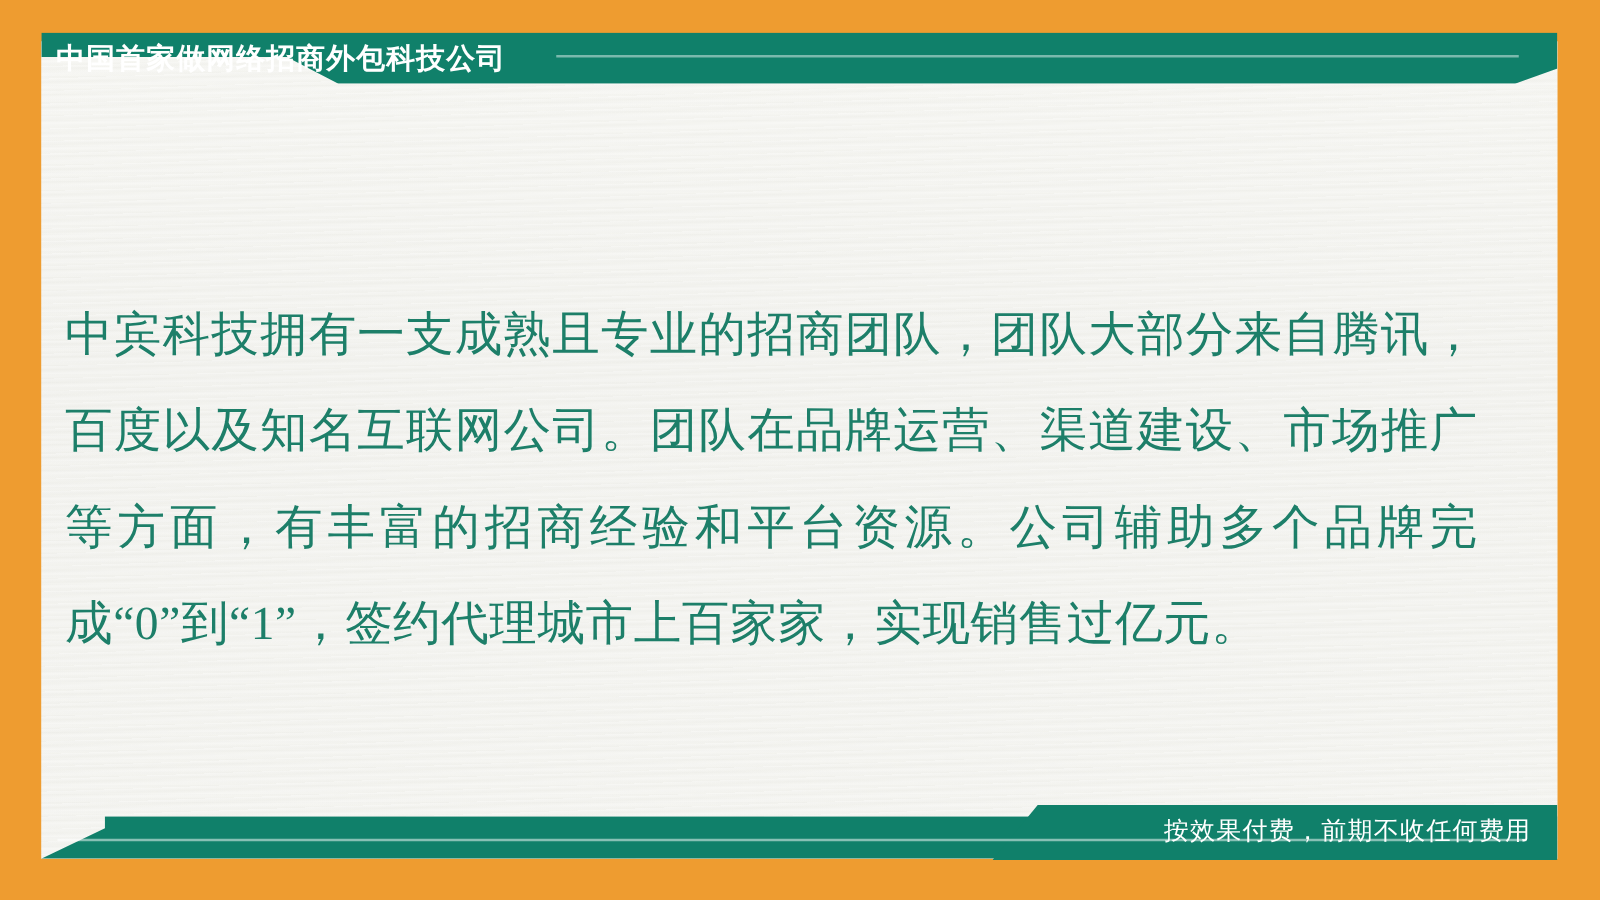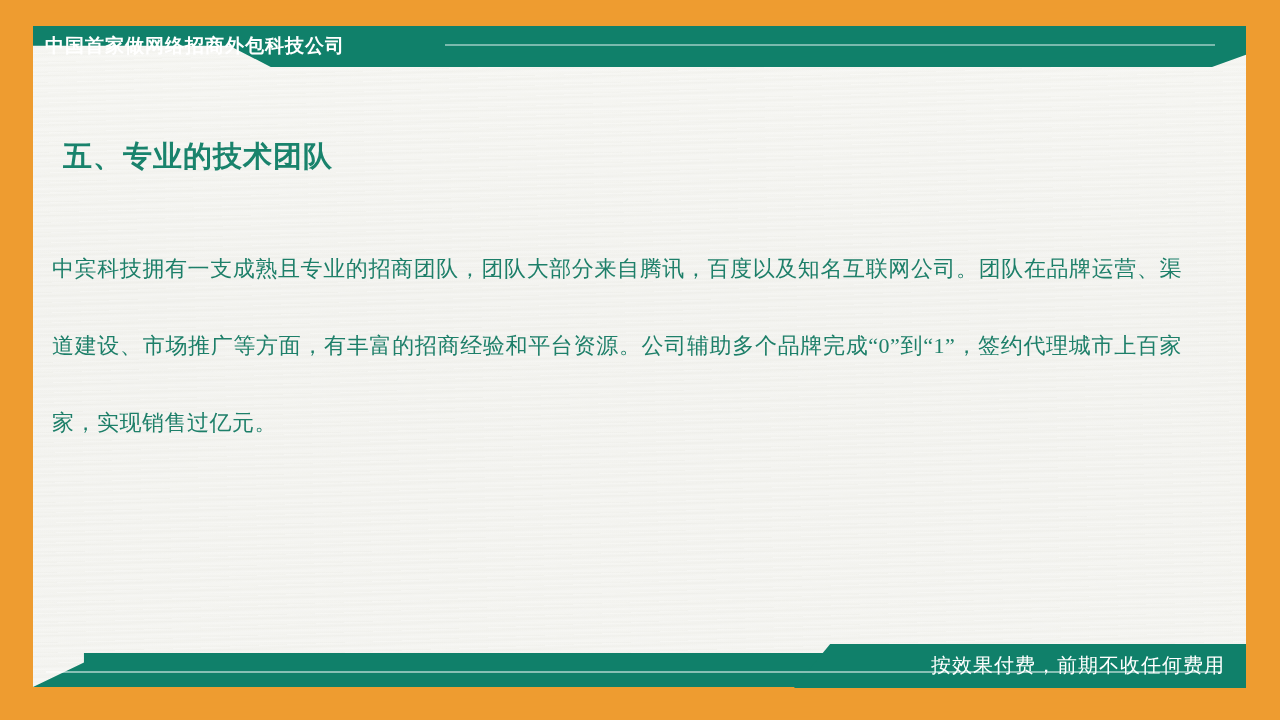--- a/index.html
+++ b/index.html
@@ -74,21 +74,21 @@
     top: 44px;
     width: 770px;
     height: 2px;
     background: rgba(255,255,255,0.45);
     z-index: 4;
   }
   .header-title {
     position: absolute;
     left: 45px;
     top: 31px;
-    font-size: 19px;
+    font-size: 23px;
     font-weight: bold;
     color: #ffffff;
     letter-spacing: 1px;
     white-space: nowrap;
     z-index: 5;
     line-height: 30px;
   }
 
   
   .section-title {
@@ -103,21 +103,21 @@
     z-index: 5;
   }
 
   
   .body-text {
     position: absolute;
     left: 52px;
     top: 230px;
     width: 1130px;
     font-family: "Liberation Serif", "DejaVu Serif", serif;
-    font-size: 22px;
+    font-size: 38px;
     line-height: 77px;
     color: #1d7f69;
     text-align: justify;
     text-justify: inter-character;
     z-index: 5;
     letter-spacing: 0.5px;
   }
 
   
   .footer-band {
@@ -174,21 +174,20 @@
 <body>
 
 <div class="slide">
 
   <div class="paper"></div>
 
   <div class="header-band"></div>
   <div class="header-hairline"></div>
   <div class="header-title">中国首家做网络招商外包科技公司</div>
 
-  <div class="section-title">五、专业的技术团队</div>
 
   <div class="body-text">中宾科技拥有一支成熟且专业的招商团队，团队大部分来自腾讯，百度以及知名互联网公司。团队在品牌运营、渠道建设、市场推广等方面，有丰富的招商经验和平台资源。公司辅助多个品牌完成“0”到“1”，签约代理城市上百家家，实现销售过亿元。</div>
 
   <div class="footer-band"></div>
   <div class="footer-riser"></div>
   <div class="footer-hairline"></div>
   <div class="footer-text">按效果付费，前期不收任何费用</div>
 
 </div>
 

